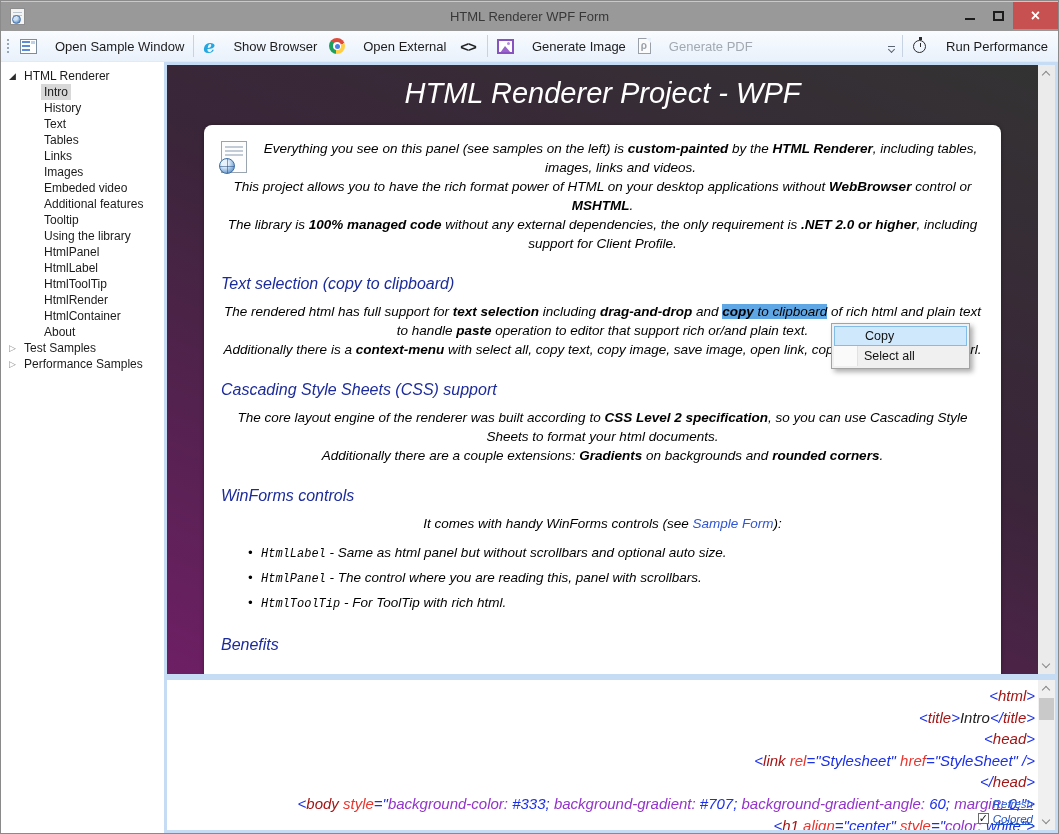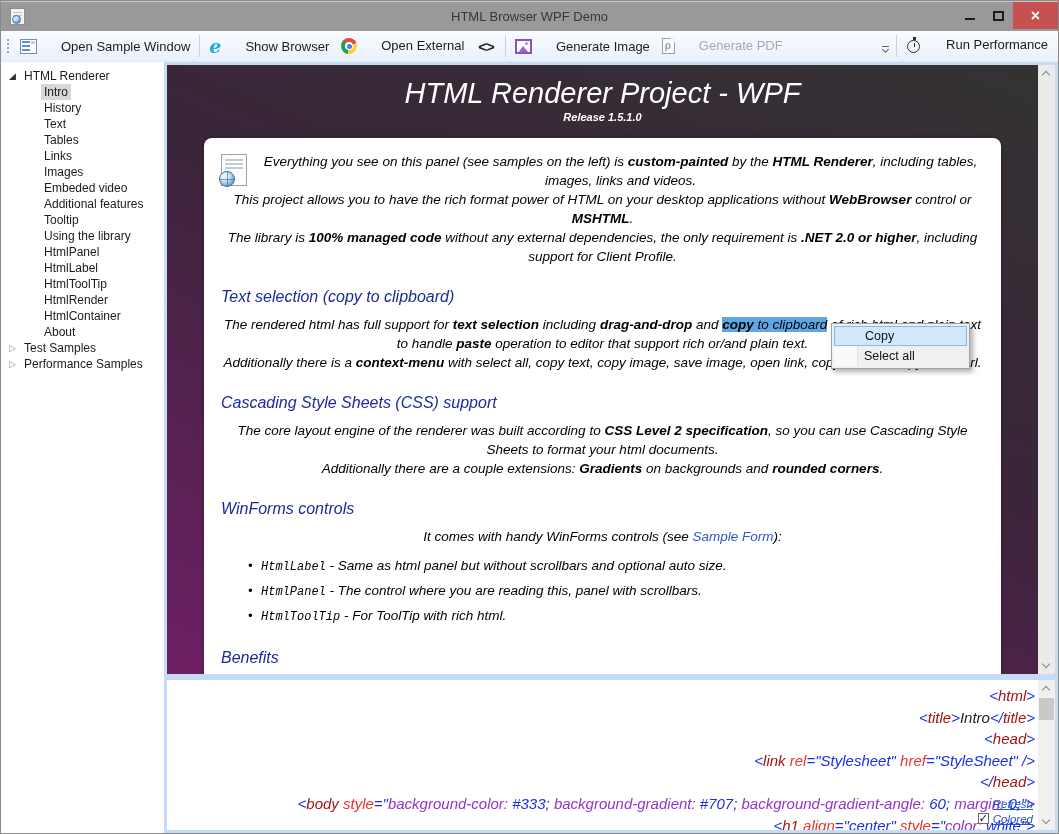--- a/index.html
+++ b/index.html
@@ -18,21 +18,21 @@
   .cap-btn{width:29px;height:27px;display:flex;align-items:center;justify-content:center;}
   .glyph-min{width:10px;height:2px;background:#1c1c1c;margin-top:6px;}
   .glyph-max{width:11px;height:10px;border:2px solid #1c1c1c;background:transparent;}
   .cap-close{width:45px;height:27px;background:#c75050;color:#fff;display:flex;align-items:center;justify-content:center;
     font-size:16px;font-weight:bold;line-height:1;}
   
   .toolbar{height:31px;flex:none;background:linear-gradient(#f9fcff,#e9f1fb);display:flex;align-items:center;
     padding:0 4px 0 2px;font-size:13px;color:#1c1c1c;border-bottom:1px solid #e2eaf4;}
   .grip{width:5px;height:18px;margin:0 4px 0 2px;
     background-image:radial-gradient(circle,#98a6ba 1px,transparent 1.2px);background-size:4px 4px;background-position:1px 1px;}
-  .tbtn{display:flex;gap:24px;padding:3px 6px;border-radius:2px;white-space:nowrap;}
+  .tbtn{display:flex;align-items:center;gap:18px;padding:3px 6px;border-radius:2px;white-space:nowrap;}
   .tbtn.disabled{color:#a3a9b1;}
   .tsep{width:1px;height:22px;background:#c7d2e2;margin:0 3px;flex:none;}
   .ic-window{width:17px;height:15px;border:1px solid #7e8ca0;background:#fff;position:relative;}
   .ic-window:before{content:"";position:absolute;left:1px;top:1px;bottom:1px;width:8px;
     background:repeating-linear-gradient(#5b8ed6 0 2px,#fff 2px 4px);}
   .ic-window:after{content:"";position:absolute;right:1px;top:1px;width:4px;height:3px;background:#c0d2ea;}
   .ic-ie{font-family:"DejaVu Serif",serif;font-style:italic;font-weight:bold;font-size:19px;color:#23a7e0;line-height:15px;}
   .ic-chrome{width:16px;height:16px;border-radius:50%;position:relative;flex:none;
     background:conic-gradient(from -50deg,#dd4b39 0 33%,#ffce44 0 66%,#1da05c 0 100%);}
   .ic-chrome:before{content:"";position:absolute;left:4px;top:4px;width:8px;height:8px;border-radius:50%;
@@ -120,21 +120,21 @@
 <body>
 
 <div class="window">
 
   <div class="titlebar">
     <div class="app-icon">
       <div class="pg-line" style="top:3px"></div>
         <div class="pg-line" style="top:6px"></div>
       <div class="globe"></div>
     </div>
-    <div class="title-text">HTML Browser WPF Demo</div>
+    <div class="title-text">HTML Renderer WPF Form</div>
     <div class="cap-btns">
       <div class="cap-btn">
           <div class="glyph-min"></div>
         </div>
       <div class="cap-btn">
           <div class="glyph-max"></div>
         </div>
       <div class="cap-close">
           <span>×</span>
         </div>
@@ -247,21 +247,20 @@
         <span class="tw col">▷</span>
         <span class="tree-label">Performance Samples</span>
       </div>
     </div>
 
     <div class="main-col">
 
       <div class="html-panel">
         <div class="hp-content">
           <h1 class="hp-title">HTML Renderer Project - WPF</h1>
-          <div class="hp-release">Release 1.5.1.0</div>
           <div class="card">
             <div class="intro-icon">
               <div class="pg-line" style="top:4px"></div>
                 <div class="pg-line" style="top:8px"></div>
                 <div class="pg-line" style="top:12px"></div>
               <div class="globe"></div>
             </div>
             <p><span>Everything you see on this panel (see samples on the left) is </span><span class="b">custom-painted</span><span> by the </span><span class="b">HTML Renderer</span><span>, including tables, images, links and videos.</span><br><span>This project allows you to have the rich format power of HTML on your desktop applications without </span><span class="b">WebBrowser</span><span> control or </span><span class="b">MSHTML</span><span>.</span><br><span>The library is </span><span class="b">100% managed code</span><span> without any external dependencies, the only requirement is </span><span class="b">.NET 2.0 or higher</span><span>, including support for Client Profile.</span></p>
             <div style="clear:both"></div>
             <h2>Text selection (copy to clipboard)</h2>

